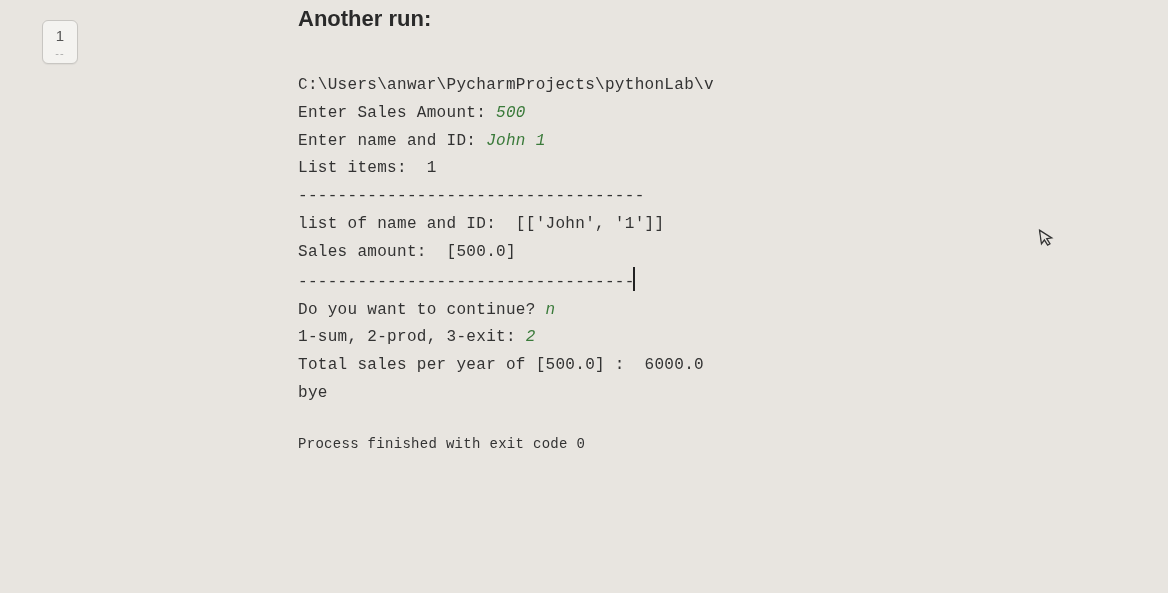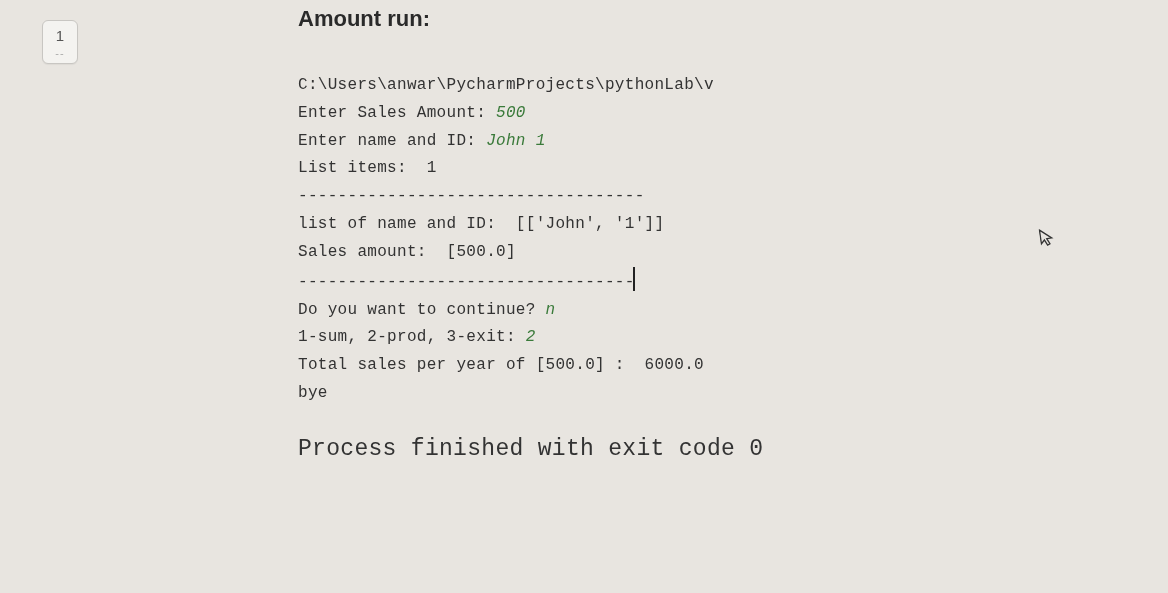--- a/index.html
+++ b/index.html
@@ -59,21 +59,21 @@
   }
   .console .input {
     color: #3a7a3a;
     font-style: italic;
   }
   .console + .exit {
     margin-top: 28px;
   }
   .exit {
     font-family: "SFMono-Regular", Consolas, "Courier New", monospace;
-    font-size: 23px;
+    font-size: 14px;
     color: #333;
     letter-spacing: 0.3px;
   }
   .cursor-bar {
     display: inline-block;
     border-left: 2px solid #222;
     height: 24px;
     vertical-align: -5px;
     margin-left: -2px;
   }
@@ -88,21 +88,21 @@
 </style>
 </head>
 <body>
 
 <div class="page-num-box">
   <div class="page-num">1</div>
   <div class="page-sep">--</div>
 </div>
 
 <div class="content">
-  <div class="heading">Amount run:</div>
+  <div class="heading">Another run:</div>
 
   <div class="console"><span>C:\Users\anwar\PycharmProjects\pythonLab\v</span>
 <span>Enter Sales Amount: </span><span class="input">500</span>
 <span>Enter name and ID: </span><span class="input">John 1</span>
 <span>List items:  1</span>
 <span>-----------------------------------</span>
 <span>list of name and ID:  [['John', '1']]</span>
 <span>Sales amount:  [500.0]</span>
 <span>----------------------------------</span><span class="cursor-bar"></span>
 <span>Do you want to continue? </span><span class="input">n</span>

